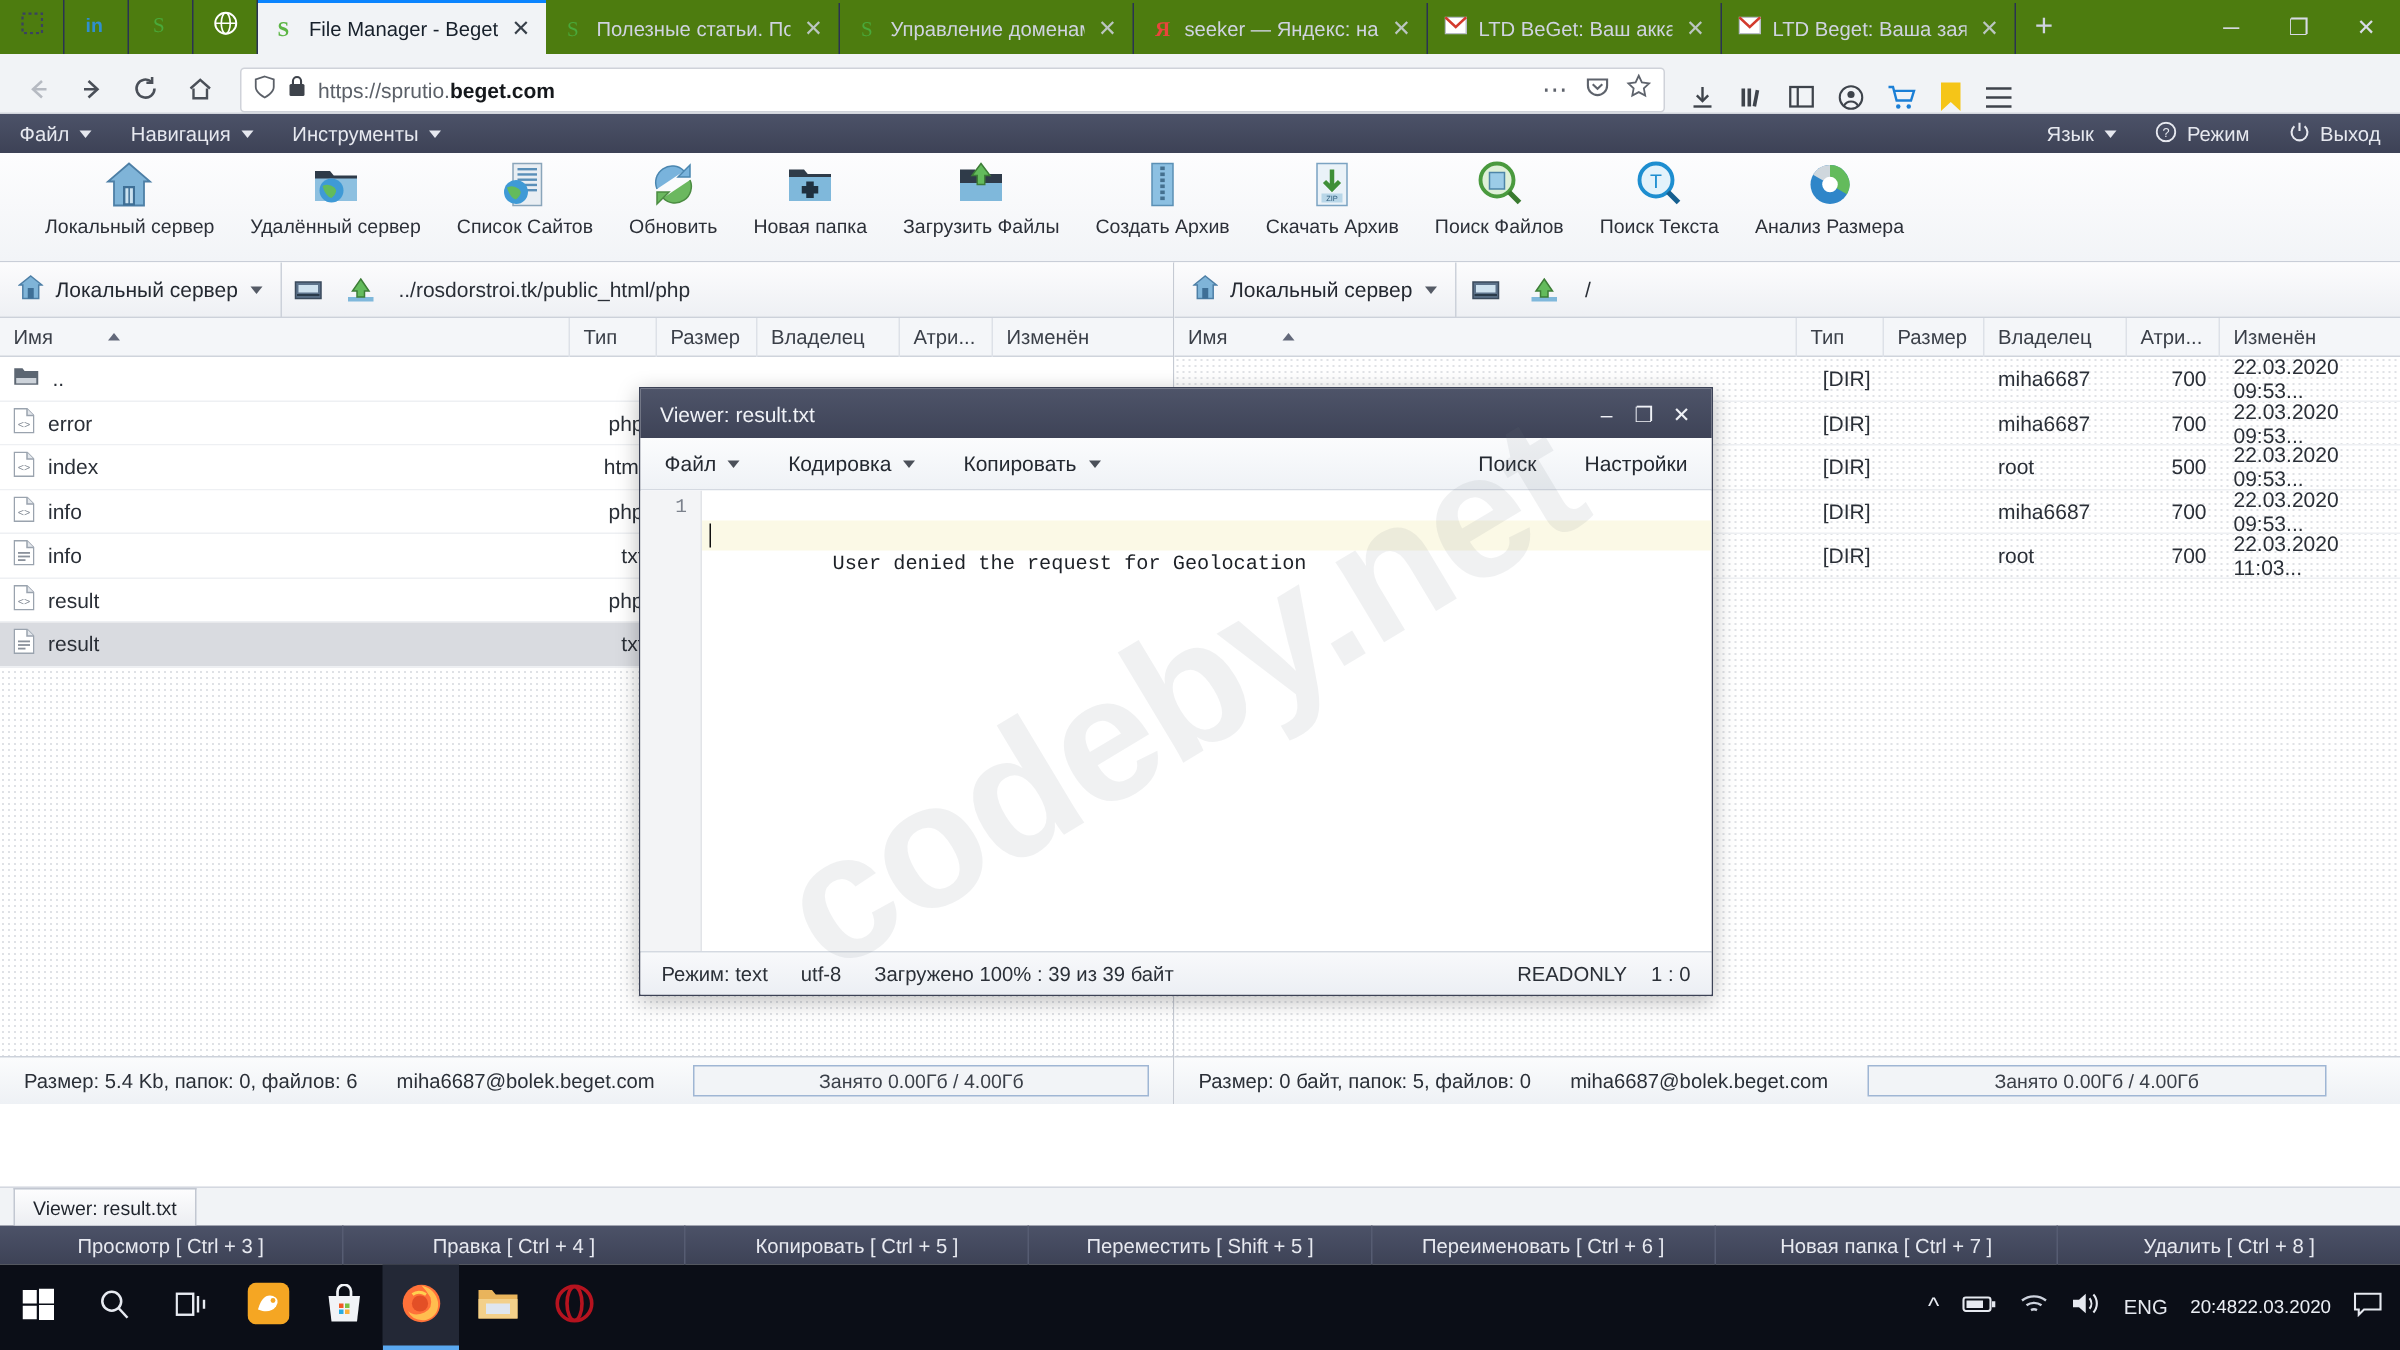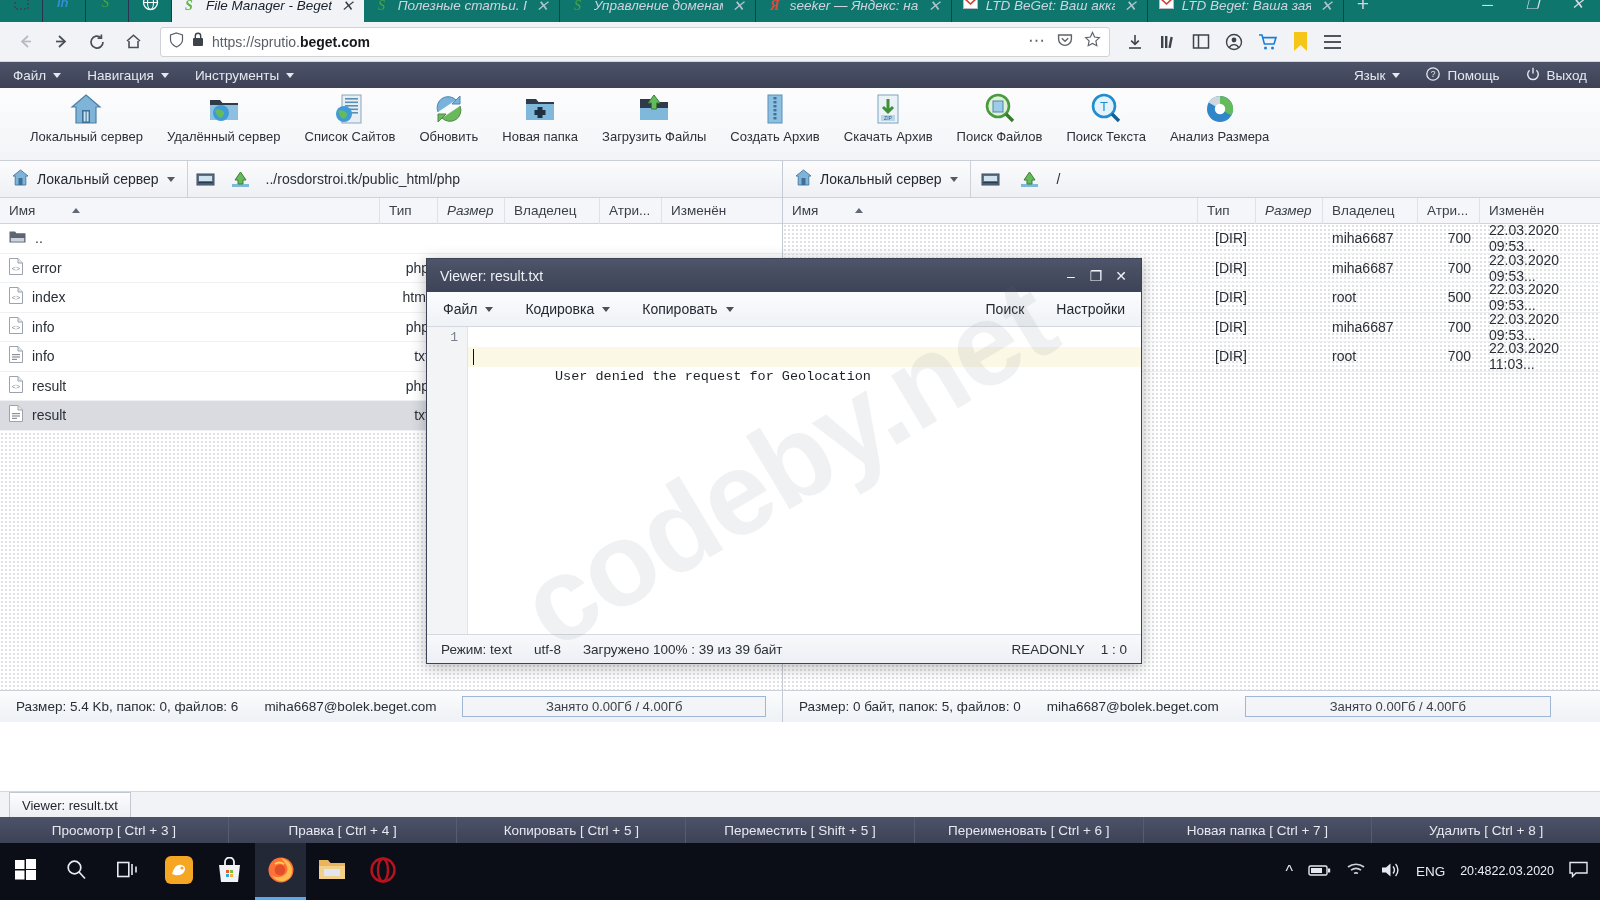--- a/index.html
+++ b/index.html
@@ -5,23 +5,22 @@
   * { box-sizing: border-box; margin: 0; padding: 0; }
   html, body {
     width: 1600px; height: 900px; overflow: hidden;
     font-family: "Liberation Sans", sans-serif;
     background: #fff;
   }
   #app { position: relative; width: 1600px; height: 900px; }
 
   
   .tabstrip {
-    height: 22px; background: #0f766e; display: flex; align-items: flex-end;
+    height: 36px; background: #4d7c0f; display: flex; align-items: flex-end;
     position: relative;
-    font-style: italic;
   }
   .pinned-tabs { display: flex; height: 36px; align-items: center; }
   .pinned-tab {
     width: 43px; height: 36px; display: flex; align-items: center; justify-content: center;
     border-right: 1px solid #2a3252;
   }
   .tab {
     height: 34px; display: flex; align-items: center; gap: 7px;
     padding: 0 8px 0 11px; max-width: 196px; min-width: 150px;
     color: #cfd3e0; font-size: 13.5px; position: relative;
@@ -42,21 +41,21 @@
     width: 38px; height: 36px; color: #cfd3e0; font-size: 21px;
     display: flex; align-items: center; justify-content: center;
   }
   .wincontrols { margin-left: auto; display: flex; height: 36px; }
   .wincontrols div {
     width: 45px; display: flex; align-items: center; justify-content: center;
     color: #d8dbe6; font-size: 15px;
   }
 
   .navbar {
-    height: 40px; background: #f1f3f6; display: flex; align-items: center;
+    height: 40px; background: #f1f3f6; display: flex; align-items: flex-end;
     padding: 0 8px; gap: 2px; border-bottom: 1px solid #d2d5dc;
   }
   .navbtn {
     width: 34px; height: 32px; display: flex; align-items: center; justify-content: center;
     color: #4a4f58; font-size: 17px;
   }
   .navbtn.disabled { color: #b6bac2; }
   .urlbar {
     flex: 1; height: 30px; background: #fff; border: 1px solid #cfd2d9; border-radius: 3px;
     margin: 0 8px; display: flex; align-items: center; padding: 0 8px; gap: 8px;
@@ -103,21 +102,21 @@
   .pathbar .picon { padding: 0 8px; display: flex; align-items: center; }
   .pathtext { font-size: 14px; color: #2a2f37; margin-left: 8px; }
 
   .colhdr {
     height: 26px; background: #f4f6f9; border-bottom: 1px solid #cfd4dc;
     display: flex; align-items: center; font-size: 13.5px; color: #3a3f48;
   }
   .colhdr .c { padding: 0 9px; height: 26px; display: flex; align-items: center; border-right: 1px solid #dde1e8; }
   .c-name { flex: 1; gap: 31px; }
   .c-type { width: 58px; }
-  .c-size { width: 67px; font-style: italic; }
+  .c-size { width: 67px; }
   .c-owner { width: 95px; }
   .c-attr { width: 62px; }
   .c-mod { width: 120px; border-right: none !important; }
   .sortasc { margin-left: 6px; border-left: 4px solid transparent; border-right: 4px solid transparent; border-bottom: 5px solid #62687a; display: inline-block; }
 
   .filelist { flex: 1; overflow: hidden; background: #fff; position: relative; }
   .frow {
     height: 29.5px; display: flex; align-items: center; font-size: 14px; color: #2a2f37;
     border-bottom: 1px solid #eef0f3;
   }
@@ -440,21 +439,21 @@
         <span>Язык</span>
         <i class="caret"></i>
       </div>
       <div class="mi">
         <span>
           <svg width="14" height="14" viewBox="0 0 14 14">
               <circle cx="7" cy="7" r="6.2" fill="none" stroke="#e6e8ef" stroke-width="1.3"></circle>
               <text x="7" y="10.3" font-size="8.5" fill="#e6e8ef" text-anchor="middle" font-family="Liberation Sans">?</text>
             </svg>
         </span>
-        <span>Помощь</span>
+        <span>Режим</span>
       </div>
       <div class="mi">
         <span>
           <svg width="14" height="14" viewBox="0 0 14 14">
               <path d="M3.6 3.2 A5.3 5.3 0 1 0 10.4 3.2" fill="none" stroke="#e6e8ef" stroke-width="1.4"></path>
               <line x1="7" y1="0.8" x2="7" y2="6.4" stroke="#e6e8ef" stroke-width="1.4"></line>
             </svg>
         </span>
         <span>Выход</span>
       </div>

